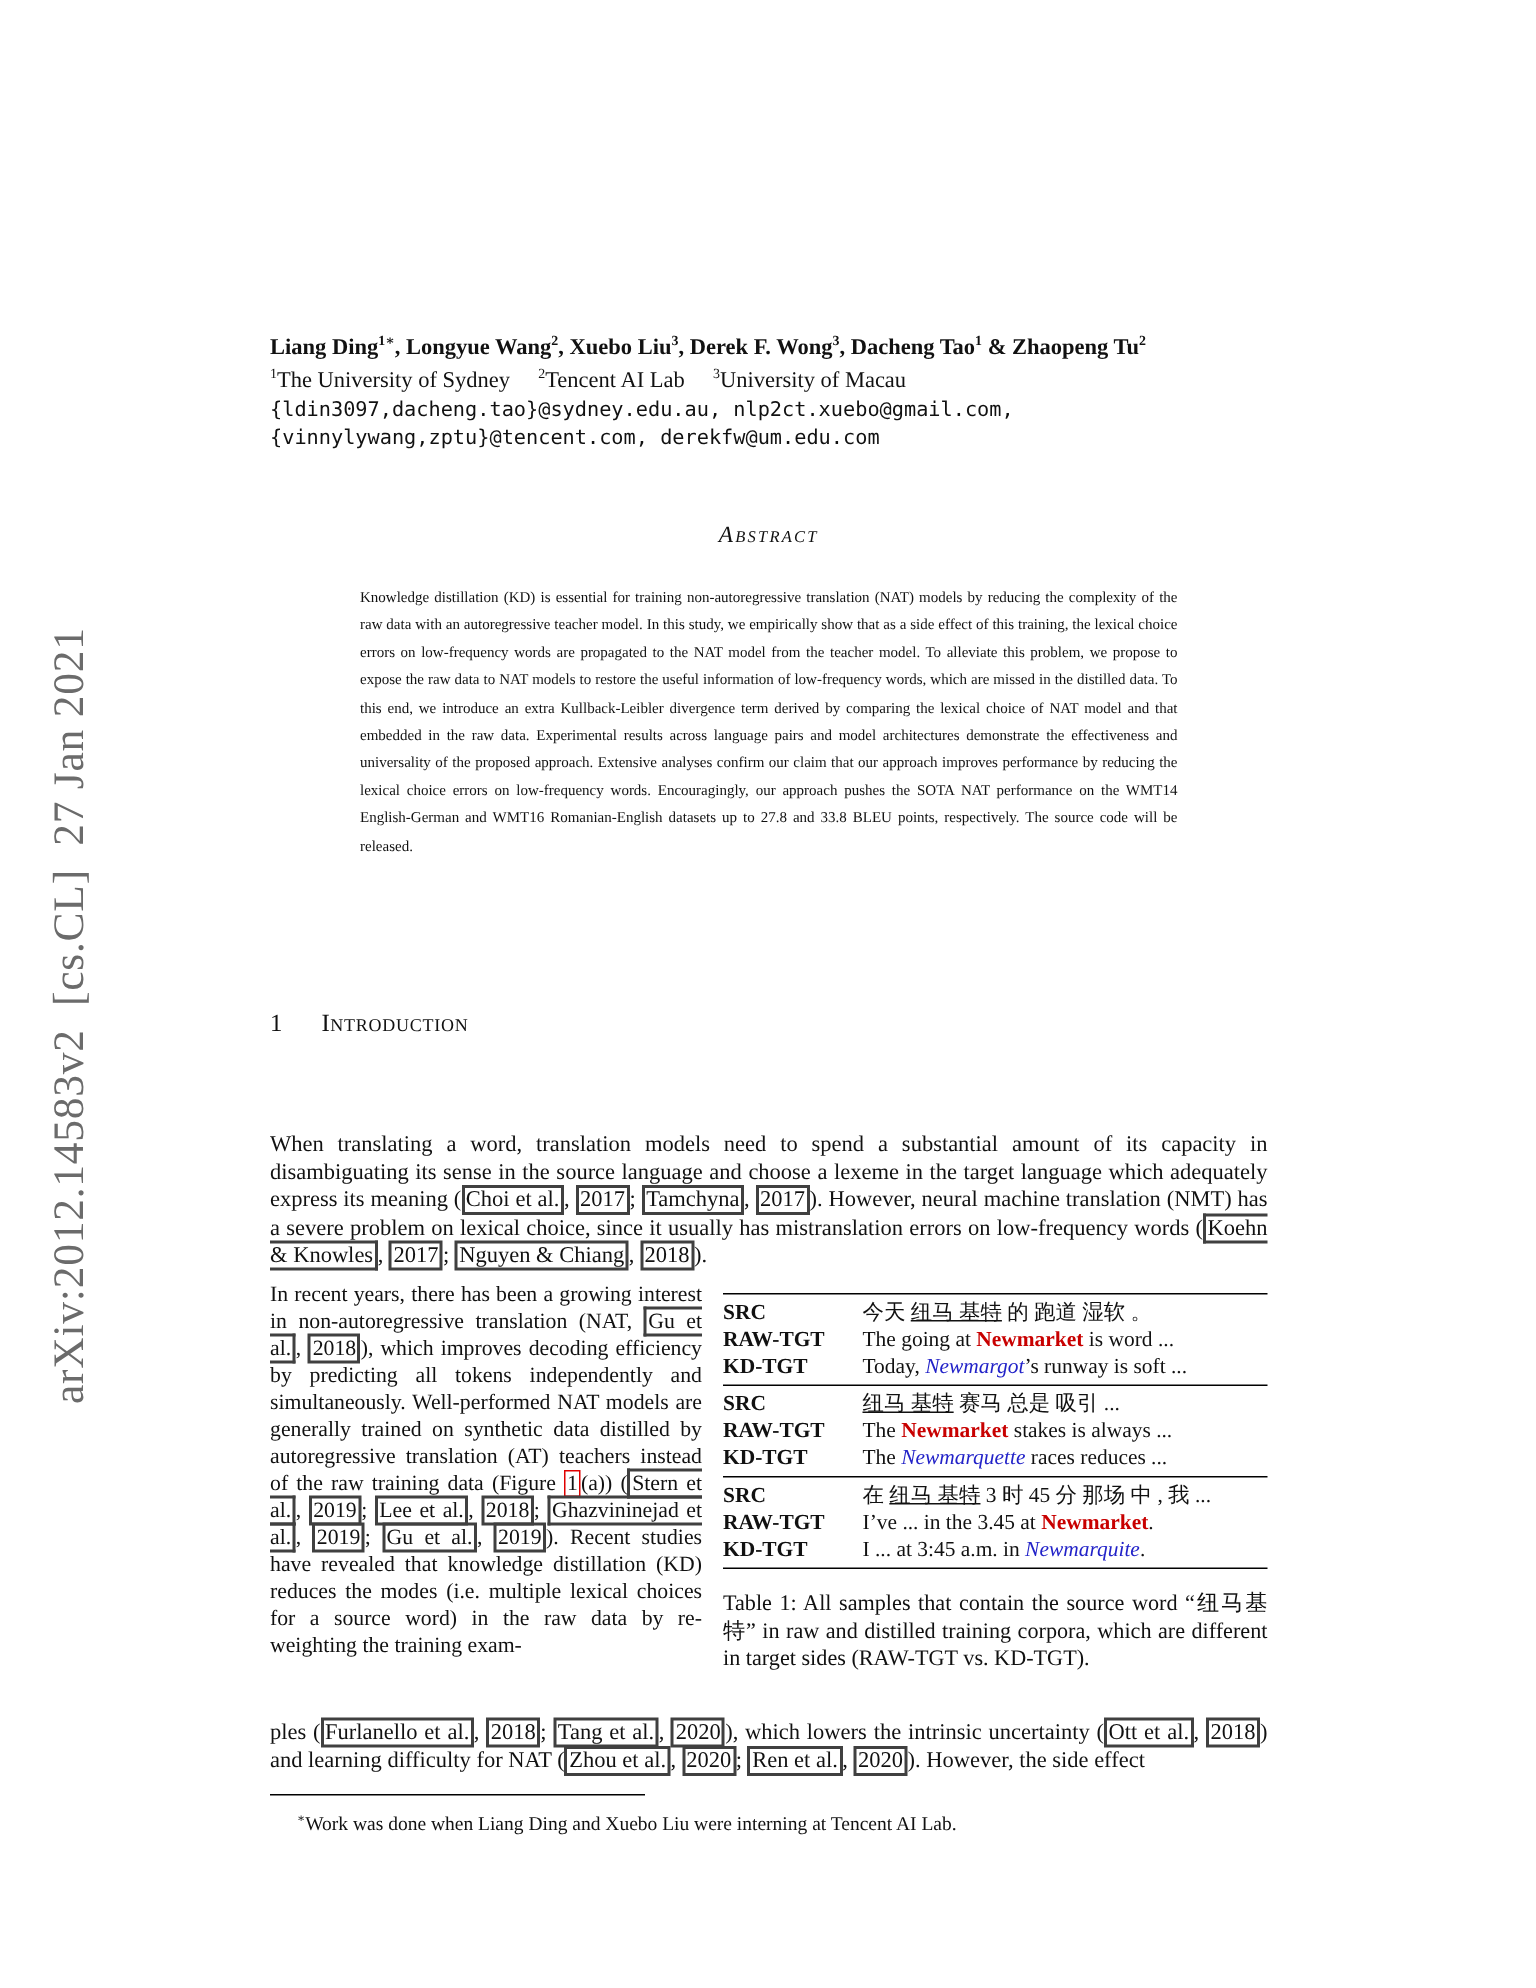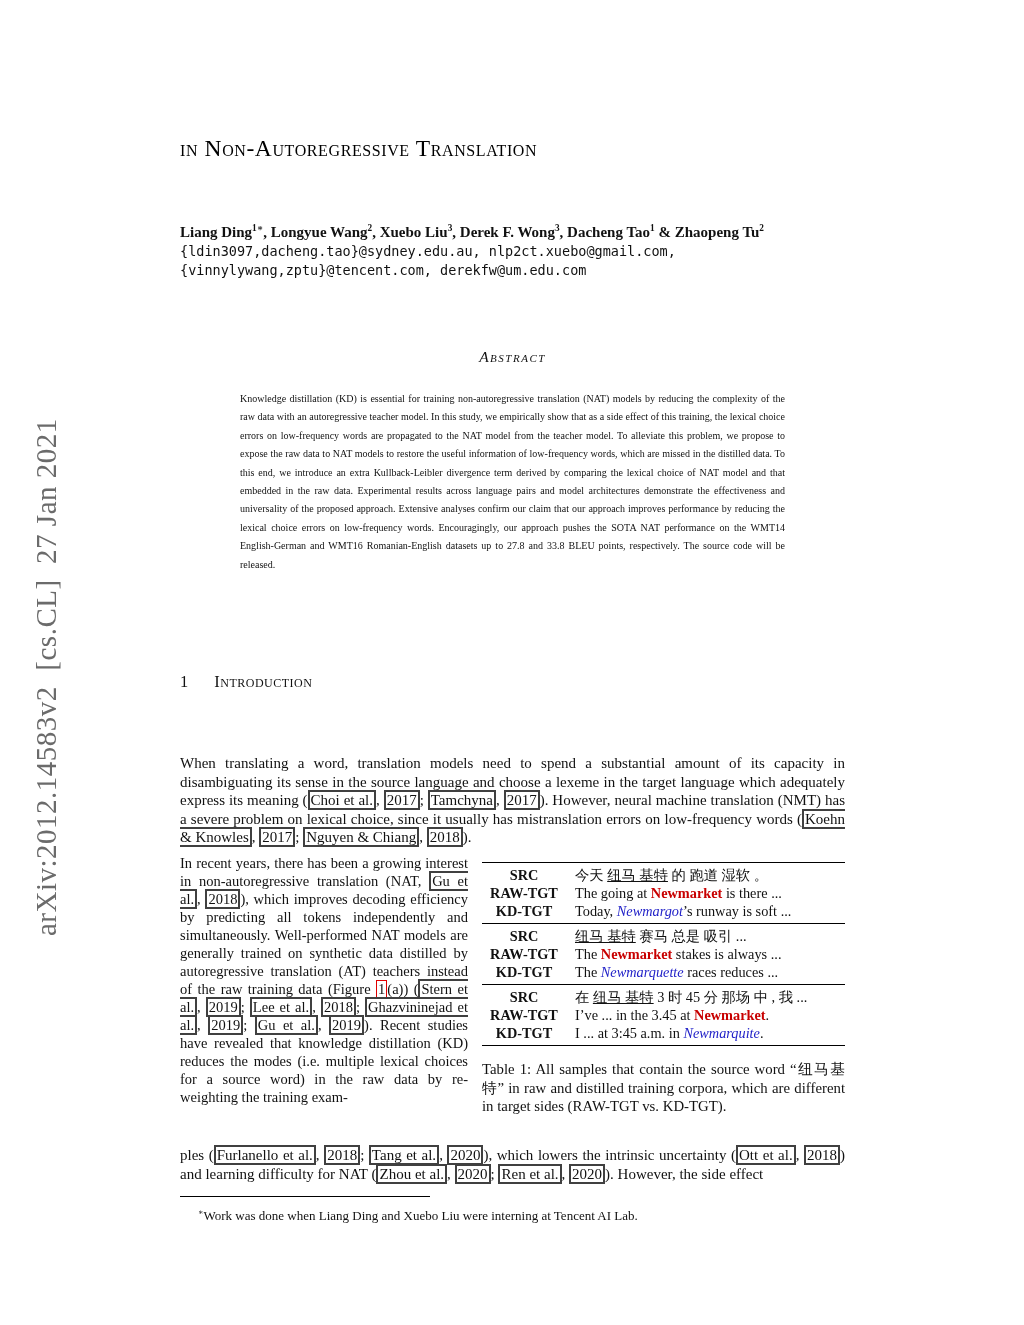--- a/index.html
+++ b/index.html
@@ -39,21 +39,21 @@
   .para { text-align:justify; font-size:15px; line-height:18.6px; }
 
   .twocol { display:flex; }
   .col-left { width:288px; text-align:justify; font-size:14.5px; line-height:18px; }
   .col-right { width:363px; margin-left:14px; }
 
   .table1 { margin-top:8px; font-size:14.3px; line-height:18px; }
   .tgroup { border-top:1.5px solid #000; padding:3px 0; }
   .tgroup:last-of-type { border-bottom:1.5px solid #000; }
   .trow { display:flex; }
-  .tlabel { width:84px; text-align:center; font-weight:bold; flex:none; }
+  .tlabel { width:84px; text-align:left; font-weight:bold; flex:none; }
   .tcontent { flex:1; padding-left:9px; }
   .table-caption { margin-top:14px; text-align:justify; font-size:14.8px; line-height:18.6px; }
 
   .footnote-rule { border-top:1px solid #000; width:250px; }
   .footnote-text { font-size:13px; line-height:16px; margin-top:6px; }
 
   
   .seg-cite { border:2px solid #404040; padding:0 1px; }
   .seg-figref { border:1px solid #e00000; padding:0 1px; }
   .seg-sup { vertical-align:super; font-size:0.62em; line-height:0; }
@@ -62,25 +62,25 @@
   .seg-und { text-decoration:underline; }
 </style>
 </head>
 <body>
 
 <div class="arxiv-sidebar">arXiv:2012.14583v2  [cs.CL]  27 Jan 2021</div>
 
 <div class="content">
 
   <div class="abs paper-title" style="top:132px;">
-    <div>in Non-Autoregressive Translation</div>
   </div>
 
   <div class="abs" style="top:222px;">
     <div class="authors-line"><span>Liang Ding</span><span class="seg-sup">1∗</span><span>, </span><span>Longyue Wang</span><span class="seg-sup">2</span><span>, </span><span>Xuebo Liu</span><span class="seg-sup">3</span><span>, </span><span>Derek F. Wong</span><span class="seg-sup">3</span><span>, </span><span>Dacheng Tao</span><span class="seg-sup">1</span><span> &amp; </span><span>Zhaopeng Tu</span><span class="seg-sup">2</span></div>
+    <div class="affil-line"><span class="seg-sup">1</span><span>The University of Sydney     </span><span class="seg-sup">2</span><span>Tencent AI Lab     </span><span class="seg-sup">3</span><span>University of Macau</span></div>
     <div class="email-line">{ldin3097,dacheng.tao}@sydney.edu.au, nlp2ct.xuebo@gmail.com,</div>
     <div class="email-line">{vinnylywang,zptu}@tencent.com, derekfw@um.edu.com</div>
   </div>
 
   <div class="abs abstract-heading" style="top:348px;font-style:italic;">Abstract</div>
 
   <div class="abs abstract-body" style="top:390px;">Knowledge distillation (KD) is essential for training non-autoregressive translation (NAT) models by reducing the complexity of the raw data with an autoregressive teacher model. In this study, we empirically show that as a side effect of this training, the lexical choice errors on low-frequency words are propagated to the NAT model from the teacher model. To alleviate this problem, we propose to expose the raw data to NAT models to restore the useful information of low-frequency words, which are missed in the distilled data. To this end, we introduce an extra Kullback-Leibler divergence term derived by comparing the lexical choice of NAT model and that embedded in the raw data. Experimental results across language pairs and model architectures demonstrate the effectiveness and universality of the proposed approach. Extensive analyses confirm our claim that our approach improves performance by reducing the lexical choice errors on low-frequency words. Encouragingly, our approach pushes the SOTA NAT performance on the WMT14 English-German and WMT16 Romanian-English datasets up to 27.8 and 33.8 BLEU points, respectively. The source code will be released.</div>
 
   <div class="abs section-heading" style="top:672px;">
     <span class="sec-num">1</span><span class="sec-title">Introduction</span>
@@ -92,21 +92,21 @@
     <div class="col-left"><span>In recent years, there has been a growing interest in non-autoregressive translation (NAT, </span><span class="seg-cite">Gu et al.</span><span>, </span><span class="seg-cite">2018</span><span>), which improves decoding efficiency by predicting all tokens independently and simultaneously. Well-performed NAT models are generally trained on synthetic data distilled by autoregressive translation (AT) teachers instead of the raw training data (Figure </span><span class="seg-figref">1</span><span>(a)) (</span><span class="seg-cite">Stern et al.</span><span>, </span><span class="seg-cite">2019</span><span>; </span><span class="seg-cite">Lee et al.</span><span>, </span><span class="seg-cite">2018</span><span>; </span><span class="seg-cite">Ghazvininejad et al.</span><span>, </span><span class="seg-cite">2019</span><span>; </span><span class="seg-cite">Gu et al.</span><span>, </span><span class="seg-cite">2019</span><span>). Recent studies have revealed that knowledge distillation (KD) reduces the modes (i.e. multiple lexical choices for a source word) in the raw data by re-weighting the training exam-</span></div>
     <div class="col-right">
       <div class="table1">
         <div class="tgroup">
           <div class="trow">
             <div class="tlabel">SRC</div>
             <div class="tcontent"><span>今天 </span><span class="seg-und">纽马 基特</span><span> 的 跑道 湿软 。</span></div>
           </div>
           <div class="trow">
             <div class="tlabel">RAW-TGT</div>
-            <div class="tcontent"><span>The going at </span><span class="seg-red">Newmarket</span><span> is there ...</span></div>
+            <div class="tcontent"><span>The going at </span><span class="seg-red">Newmarket</span><span> is word ...</span></div>
           </div>
           <div class="trow">
             <div class="tlabel">KD-TGT</div>
             <div class="tcontent"><span>Today, </span><span class="seg-blueit">Newmargot</span><span>’s runway is soft ...</span></div>
           </div>
         </div>
         <div class="tgroup">
           <div class="trow">
             <div class="tlabel">SRC</div>
             <div class="tcontent"><span class="seg-und">纽马 基特</span><span> 赛马 总是 吸引 ...</span></div>

